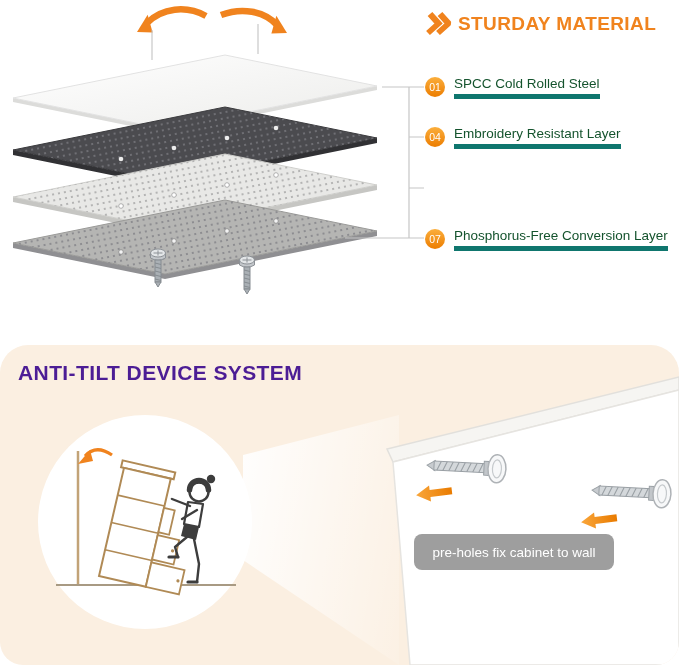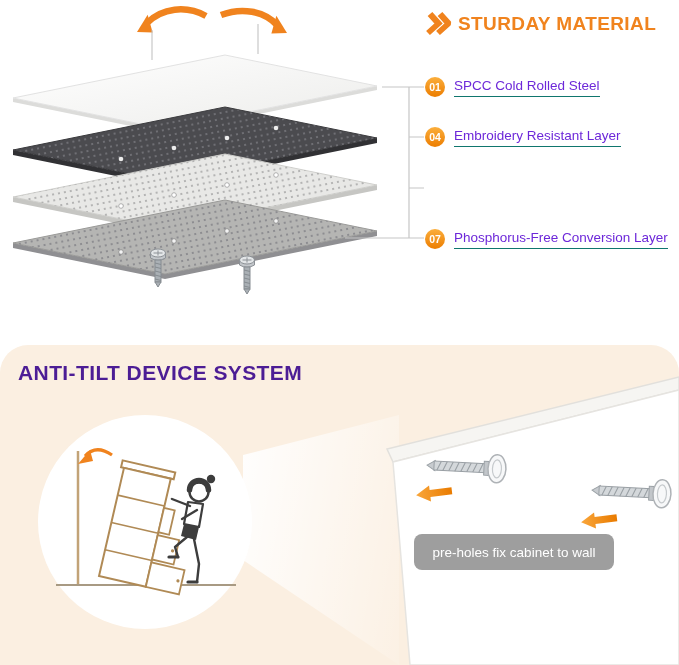--- a/index.html
+++ b/index.html
@@ -1,29 +1,29 @@
 <!DOCTYPE html>
 <html><head>
 <meta charset="utf-8">
 <style>
   html,body{margin:0;padding:0;background:#fff;}
   .page{position:relative;width:679px;height:665px;background:#ffffff;overflow:hidden;
-        font-family:"Liberation Sans",sans-serif;}
+        font-family:"Liberation Sans",sans-serif;border-radius:23px;}
 
   
   .diagram{position:absolute;left:0;top:0;}
   .mat-header{position:absolute;left:426px;top:11px;display:flex;align-items:center;gap:7px;}
   .chev{display:block;transform:skewX(-6deg);}
   .mat-title{font-size:19px;font-weight:700;color:#F0831E;letter-spacing:.4px;white-space:nowrap;}
   .mat-item{position:absolute;left:425px;display:flex;align-items:center;gap:9px;height:22px;}
   .badge{width:20px;height:20px;border-radius:50%;flex:0 0 20px;
          background:linear-gradient(180deg,#FBAE3C,#EC7D00);
-         color:#fff;font-size:10.5px;font-weight:700;
+         color:#fff;font-size:10.5px;font-weight:400;
          display:flex;align-items:center;justify-content:center;}
-  .mat-label{font-size:13.5px;color:#6d28d9;border-bottom:1px solid #0f766e;
+  .mat-label{font-size:13.5px;color:#14532d;border-bottom:5px solid #0f766e;
              padding-bottom:3px;white-space:nowrap;}
 
   
   .panel{position:absolute;left:0;top:345px;width:679px;height:320px;
          background:#FBEFE1;border-radius:28px 28px 0 0;overflow:hidden;}
   .panel-title{position:absolute;left:18px;top:16px;font-size:21px;font-weight:700;
                color:#4c1d95;letter-spacing:.4px;z-index:7;white-space:nowrap;}
   .beam{position:absolute;left:243px;top:70px;width:156px;height:250px;z-index:1;
         background:linear-gradient(100deg,rgba(255,255,255,.95),rgba(255,255,255,.10));
         clip-path:polygon(0 16%,100% 0,100% 100%,0 58%);}

